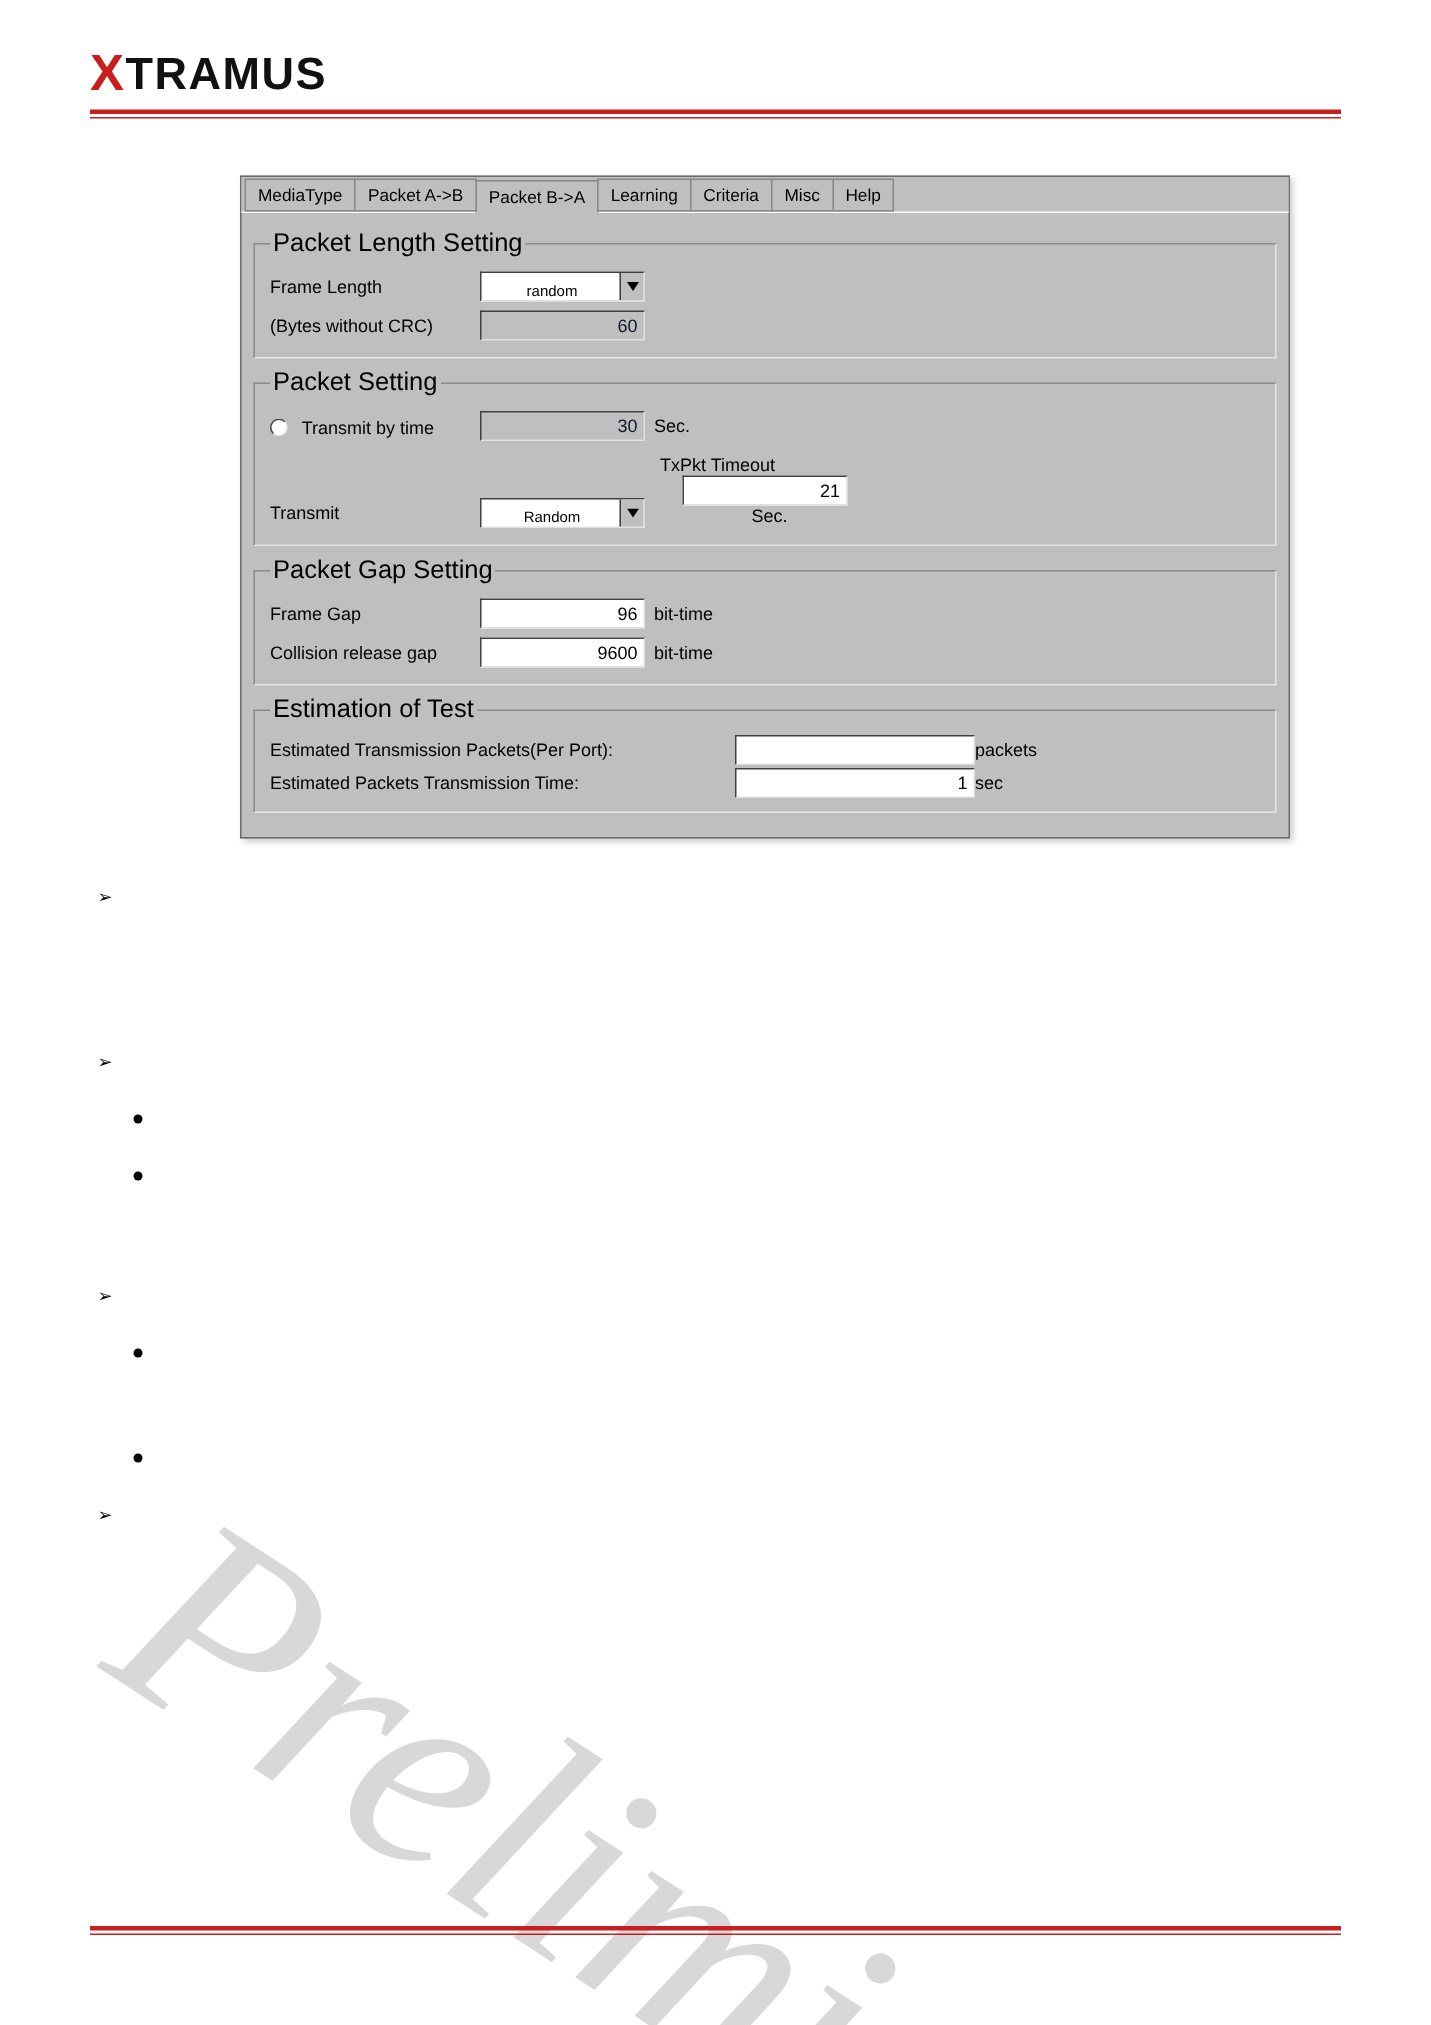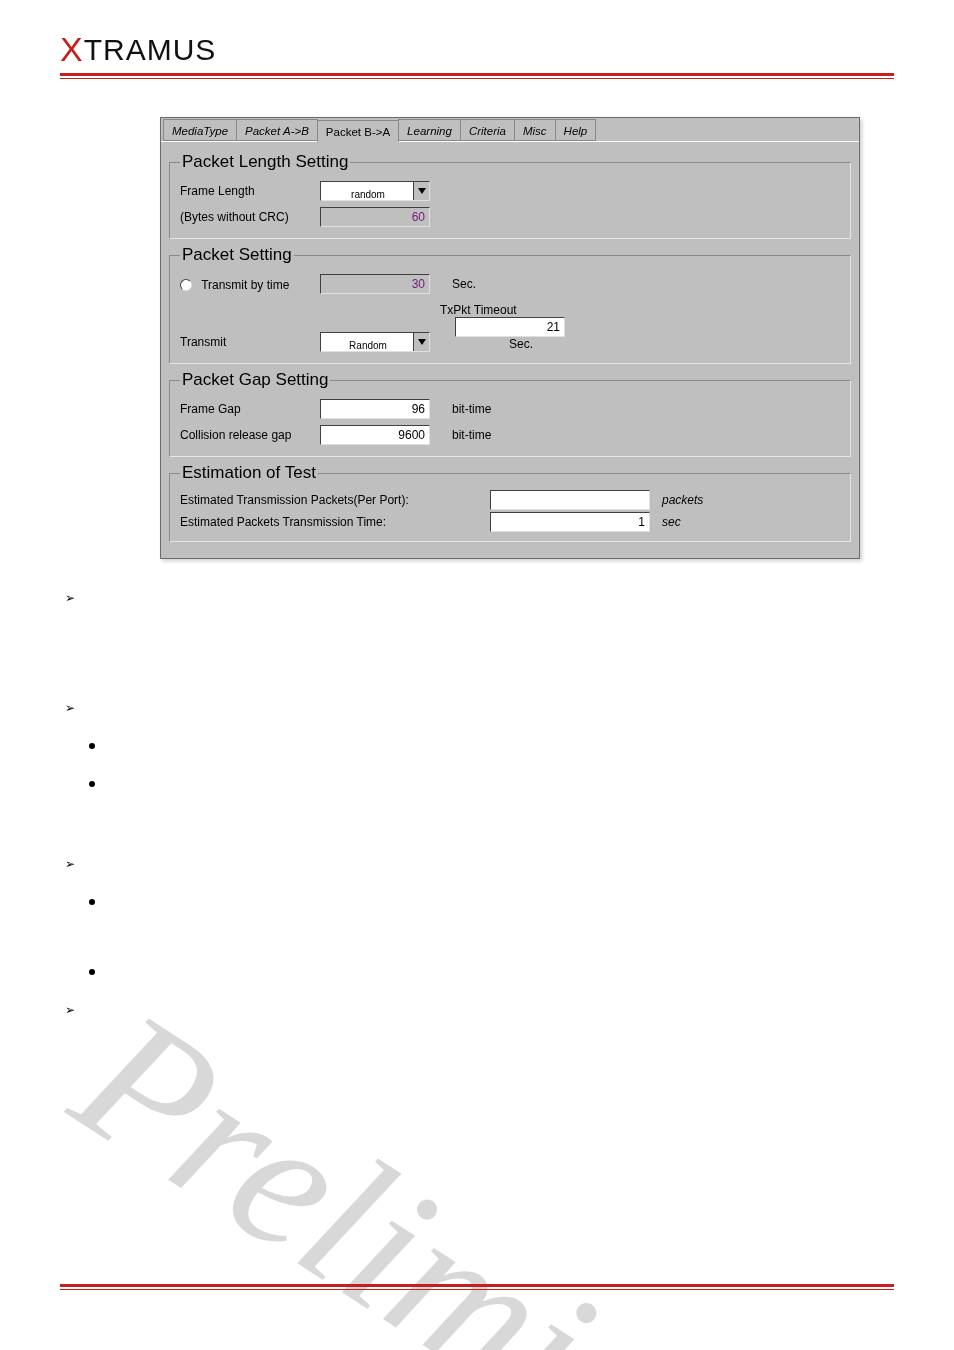--- a/index.html
+++ b/index.html
@@ -1,66 +1,66 @@
 <!DOCTYPE html>
 <html><head>
 <meta charset="utf-8">
 <style>
   * { box-sizing: border-box; margin: 0; padding: 0; }
   html, body { width: 954px; background: #fff; font-family: Arial, sans-serif; }
   body { min-height: 1350px; position: relative; }
 
   
   .header { padding: 30px 60px 8px 60px; }
-  .logo { font-family: Arial, sans-serif; font-weight: normal; font-size: 30px; letter-spacing: 1px; color: #111; }
+  .logo { font-family: Arial, sans-serif; font-weight: bold; font-size: 30px; letter-spacing: 1px; color: #111; }
   .logo .x { color: #c81e1e; font-size: 34px; vertical-align: -1px; }
   .hr-red { height: 3px; background: #c81e1e; margin-top: 4px; }
   .hr-thin { height: 1px; background: #c81e1e; margin-top: 2px; }
 
   .footer { position: absolute; left: 60px; right: 60px; bottom: 60px; }
 
   
   .content { padding: 30px 65px 0 65px; }
 
   
   .window { width: 700px; margin: 0 0 0 95px; border: 1px solid #6b6b6b; background: #bfbfbf; box-shadow: 2px 2px 4px rgba(0,0,0,0.2); position: relative; }
 
   
   .tabstrip { display: flex; align-items: flex-end; height: 24px; background: #bfbfbf; border-bottom: 1px solid #fff; padding-left: 2px; font-size: 11.5px; }
   .tab { height: 22px; line-height: 22px; padding: 0 8px; border: 1px solid #888; border-bottom: 1px solid #bfbfbf; background: #bfbfbf; color: #000; cursor: pointer; }
-  .tab.inactive-front { border-bottom: 1px solid #888; color: #000; font-style: italic; }
+  .tab.inactive-front { border-bottom: 1px solid #888; color: #000; }
   .tab.active { background: #bfbfbf; font-weight: normal; position: relative; top: 1px; }
   .tab + .tab { margin-left: -1px; }
 
   
   .panel-body { padding: 6px 8px 10px 8px; }
   fieldset { border: 1px solid #e6e6e6; border-top-color: #8a8a8a; border-left-color: #8a8a8a; margin: 4px 0 6px 0; padding: 6px 10px 8px 10px; }
   legend { font-size: 17px; color: #000; padding: 0 2px; }
 
   .row { display: flex; align-items: center; height: 26px; font-size: 12px; color: #000; }
   .row .lbl { width: 140px; }
   .row .field { width: 110px; }
-  .row .unit { margin-left: 22px; }
+  .row .unit { margin-left: 6px; }
 
   
   .txt { width: 100%; height: 20px; border: 1px solid #404040; border-right-color: #e0e0e0; border-bottom-color: #e0e0e0; background: #fff; font-size: 12px; padding: 0 4px; text-align: right; }
-  .txt.disabled { background: #bfbfbf; color: #701a75; }
+  .txt.disabled { background: #bfbfbf; color: #0f172a; }
   .select { position: relative; width: 100%; height: 20px; border: 1px solid #404040; border-right-color: #e0e0e0; border-bottom-color: #e0e0e0; background: #fff; font-size: 10px; line-height: 18px; padding: 4px 18px 0 4px; text-align: center; }
   .select .caret { position: absolute; right: 0; top: 0; width: 16px; height: 18px; background: #bfbfbf; border-left: 1px solid #404040; display: flex; align-items: center; justify-content: center; }
   .select .caret svg { width: 8px; height: 6px; }
 
   
   .radio { width: 12px; height: 12px; border-radius: 50%; border: 1px solid #404040; border-right-color:#e0e0e0; border-bottom-color:#e0e0e0; background: #fff; display: inline-block; margin-right: 6px; position: relative; top: 2px; }
   .radio.checked::after { content: ""; position: absolute; left: 3px; top: 3px; width: 4px; height: 4px; background: #000; border-radius: 50%; }
 
   
   .est-row { display: flex; align-items: center; font-size: 12px; height: 22px; }
   .est-row .elbl { flex: 0 0 310px; }
   .est-row .efield { flex: 0 0 160px; }
-  .est-row .eunit { margin-left: 12px; font-style: italic; }
+  .est-row .eunit { margin-left: 0; }
 
   
   .doc { margin: 30px 0 0 0; }
   .doc .item { display: flex; gap: 12px; margin: 20px 0; }
   .doc .arrow { width: 12px; flex: none; color: #000; font-size: 12px; padding-top: 2px; }
   .doc .bullet { width: 6px; height: 6px; border-radius: 50%; background: #000; flex: none; margin-top: 6px; }
   .doc .txtblk { flex: 1; min-height: 18px; }
   .doc .sub { margin-left: 24px; }
 
   

